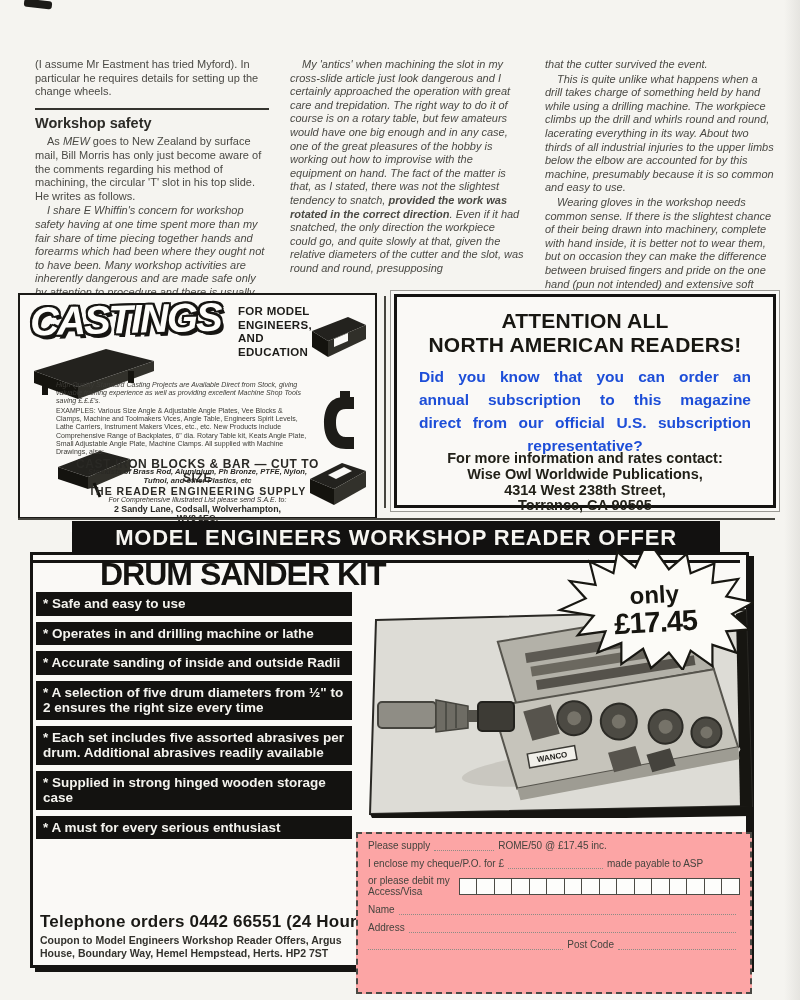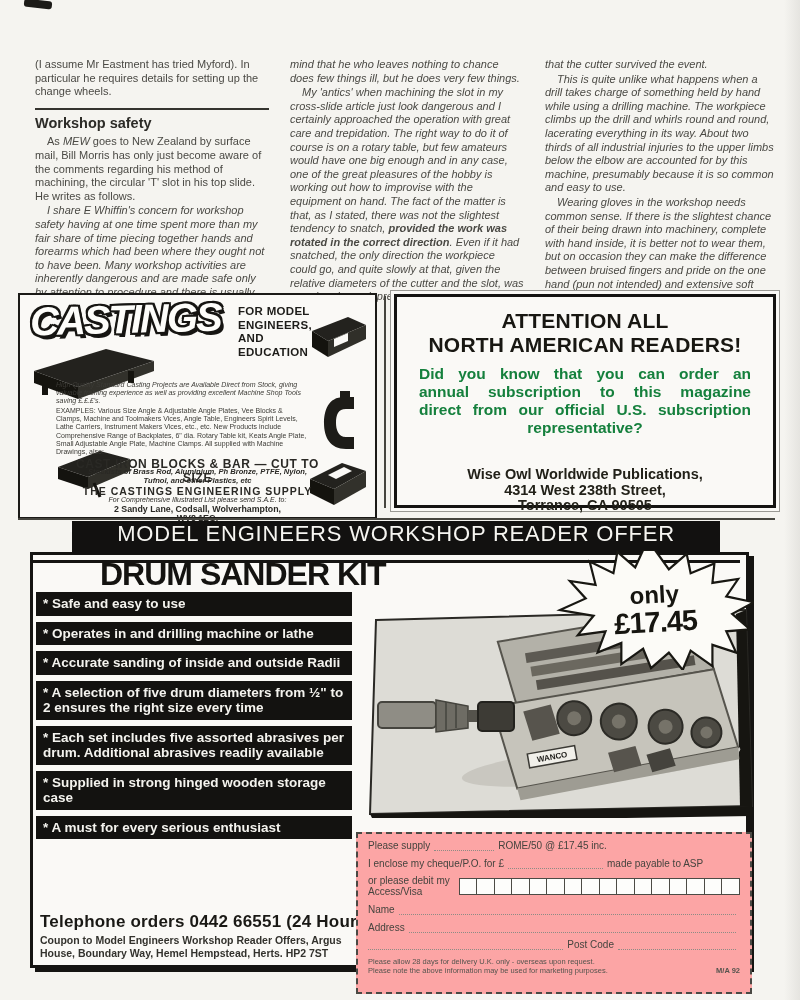--- a/index.html
+++ b/index.html
@@ -24,26 +24,26 @@
   .cast-logo{
     font-weight:bold;font-style:italic;font-size:40px;letter-spacing:-2px;color:#fdfdfa;
     text-shadow:-2px -2px 0 #161512,2px -2px 0 #161512,-2px 2px 0 #161512,2px 2px 0 #161512,0 -2px 0 #161512,0 2px 0 #161512,-2px 0 0 #161512,2px 0 0 #161512,3px 4px 0 #161512;
     transform:rotate(-1.5deg);white-space:nowrap;
   }
   .cast-tag{font-weight:bold;font-size:11.5px;line-height:13.5px;color:#1d1c19;letter-spacing:0.3px;}
   .cast-small{font-size:7px;line-height:8.2px;color:#3c3b36;}
   .cast-center{text-align:center;color:#2a2925;}
   
   .attn-h{font-weight:bold;font-size:21px;line-height:24px;text-align:center;color:#181712;letter-spacing:0.2px;}
-  .attn-body{font-weight:bold;font-size:15.5px;line-height:18px;color:#15803d;text-align:justify;text-align-last:center;word-spacing:3px;}
+  .attn-body{font-weight:bold;font-size:15.5px;line-height:23px;color:#1d4ed8;text-align:justify;text-align-last:center;word-spacing:3px;}
   .attn-contact{font-weight:bold;font-size:14.5px;line-height:18px;text-align:center;color:#222119;}
   
   .banner{
-    background:#121110;color:#f6f5f1;display:flex;justify-content:center;
-    font-weight:normal;font-size:22px;letter-spacing:0.8px;white-space:nowrap;
+    background:#121110;color:#f6f5f1;display:flex;align-items:center;justify-content:center;
+    font-weight:bold;font-size:22px;letter-spacing:0.8px;white-space:nowrap;
   }
   .offerbox{position:absolute;background:#faf9f6;border:3px solid #151412;box-shadow:5px 4px 0 #151412;}
   .offer-title{font-weight:bold;font-size:32px;letter-spacing:-1px;color:#141310;white-space:nowrap;}
   .bullets{position:absolute;display:flex;flex-direction:column;gap:6px;}
   .bar{
     background:#131210;color:#f4f3ee;font-weight:bold;font-size:13.5px;line-height:15.5px;
     padding:4px 3px 4px 7px;
   }
   .phone{font-weight:bold;font-size:17px;color:#1a1915;letter-spacing:0.2px;white-space:nowrap;}
   .coupon-addr{font-weight:bold;font-size:10.5px;line-height:13px;color:#33322d;}
@@ -78,21 +78,20 @@
 
 <div class="col" style="left:35px;">
   <p><span>(I assume Mr Eastment has tried Myford). In particular he requires details for setting up the change wheels.</span></p>
   <hr class="rule">
   <div class="subhead">Workshop safety</div>
   <p class="indent"><span>As </span><span class="ital">MEW</span><span> goes to New Zealand by surface mail, Bill Morris has only just become aware of the comments regarding his method of machining, the circular 'T' slot in his top slide. He writes as follows.</span></p>
   <p class="ital indent"><span>I share E Whiffin's concern for workshop safety having at one time spent more than my fair share of time piecing together hands and forearms which had been where they ought not to have been. Many workshop activities are inherently dangerous and are made safe only by attention to procedure and there is usually an element of compromise, bearing in</span></p>
 </div>
 
 <div class="col" style="left:290px;">
-  <p class="ital"><span>mind that he who leaves nothing to chance does few things ill, but he does very few things.</span></p>
   <p class="ital indent"><span>My 'antics' when machining the slot in my cross-slide article just look dangerous and I certainly approached the operation with great care and trepidation. The right way to do it of course is on a rotary table, but few amateurs would have one big enough and in any case, one of the great pleasures of the hobby is working out how to improvise with the equipment on hand. The fact of the matter is that, as I stated, there was not the slightest tendency to snatch, </span><b>provided the work was rotated in the correct direction</b><span>. Even if it had snatched, the only direction the workpiece could go, and quite slowly at that, given the relative diameters of the cutter and the slot, was round and round, presupposing</span></p>
 </div>
 
 <div class="col" style="left:545px;width:232px;">
   <p class="ital"><span>that the cutter survived the event.</span></p>
   <p class="ital indent"><span>This is quite unlike what happens when a drill takes charge of something held by hand while using a drilling machine. The workpiece climbs up the drill and whirls round and round, lacerating everything in its way. About two thirds of all industrial injuries to the upper limbs below the elbow are accounted for by this machine, presumably because it is so common and easy to use.</span></p>
   <p class="ital indent"><span>Wearing gloves in the workshop needs common sense. If there is the slightest chance of their being drawn into machinery, complete with hand inside, it is better not to wear them, but on occasion they can make the difference between bruised fingers and pride on the one hand (pun not intended) and extensive soft tissue injuries on the other.</span></p>
 </div>
 
 <div class="adbox" style="left:18px;top:293px;width:355px;height:222px;">
@@ -135,34 +134,35 @@
 
   <div class="abs cast-small" style="left:36px;top:86px;width:252px;font-style:italic;">
     <span>High Quality Standard Casting Projects are Available Direct from Stock, giving valuable training experience as well as providing excellent Machine Shop Tools saving £.£.£'s.</span>
   </div>
   <div class="abs cast-small" style="left:36px;top:112px;width:252px;">
     <span>EXAMPLES: Various Size Angle &amp; Adjustable Angle Plates, Vee Blocks &amp; Clamps, Machine and Toolmakers Vices, Angle Table, Engineers Spirit Levels, Lathe Carriers, Instrument Makers Vices, etc., etc. New Products include Comprehensive Range of Backplates, 6" dia. Rotary Table kit, Keats Angle Plate, Small Adjustable Angle Plate, Machine Clamps. All supplied with Machine Drawings, also:</span>
   </div>
 
   <div class="abs cast-center" style="left:50px;top:162px;width:255px;font-weight:bold;font-size:12px;letter-spacing:0.6px;">CAST IRON BLOCKS &amp; BAR — CUT TO SIZE</div>
   <div class="abs cast-center" style="left:60px;top:173px;width:235px;font-style:italic;font-weight:bold;font-size:7.6px;line-height:8.6px;">Stockists of Brass Rod, Aluminium, Ph Bronze, PTFE, Nylon, Tufnol, and other Plastics, etc</div>
-  <div class="abs cast-center" style="left:50px;top:190px;width:255px;font-weight:bold;font-size:10.5px;letter-spacing:1px;">THE CASTINGS ENGINEERING SUPPLY</div>
+  <div class="abs cast-center" style="left:50px;top:190px;width:255px;font-weight:bold;font-size:10.5px;letter-spacing:1px;">THE READER ENGINEERING SUPPLY</div>
   <div class="abs cast-center" style="left:60px;top:201px;width:235px;font-style:italic;font-size:7px;">For Comprehensive Illustrated List please send S.A.E. to:</div>
   <div class="abs cast-center" style="left:50px;top:209px;width:255px;font-weight:bold;font-size:8.8px;">2 Sandy Lane, Codsall, Wolverhampton,</div>
   <div class="abs cast-center" style="left:50px;top:218px;width:255px;font-weight:bold;font-size:8.8px;">WV8 1EG.</div>
 
   <div class="abs cast-center" style="left:50px;top:227px;width:255px;font-weight:bold;font-size:8.8px;background:#faf9f6;">Tel: (09074) 2284</div>
 </div>
 
 <div class="divline" style="left:384px;top:296px;width:2px;height:212px;"></div>
 
 <div class="adbox attn" style="left:394px;top:294px;width:376px;height:208px;">
   <div class="abs attn-h" style="left:10px;top:12px;width:356px;">ATTENTION ALL</div>
   <div class="abs attn-h" style="left:10px;top:36px;width:356px;">NORTH AMERICAN READERS!</div>
   <div class="abs attn-body" style="left:22px;top:68px;width:332px;">Did you know that you can order an annual subscription to this magazine direct from our official U.S. subscription representative?</div>
+  <div class="abs attn-contact" style="left:10px;top:152px;width:356px;">For more information and rates contact:</div>
   <div class="abs attn-contact" style="left:10px;top:168px;width:356px;">Wise Owl Worldwide Publications,</div>
   <div class="abs attn-contact" style="left:10px;top:184px;width:356px;">4314 West 238th Street,</div>
   <div class="abs attn-contact" style="left:10px;top:199px;width:356px;">Torrance, CA 90505</div>
 </div>
 
 <div class="divline" style="left:18px;top:518px;width:757px;height:2px;"></div>
 
 <div class="banner abs" style="left:72px;top:521px;width:648px;height:33px;z-index:5;">
   <span>MODEL ENGINEERS WORKSHOP READER OFFER</span>
 </div>
@@ -272,20 +272,13 @@
   </div>
   <div class="crow">
     <span class="lbl">Address</span>
     <span class="dots"></span>
   </div>
   <div class="crow">
     <span class="dots" style="margin-left:0;"></span>
     <span class="lbl">Post Code</span>
     <span class="dots fix110"></span>
   </div>
-  <div class="cnotes">
-    <div>
-      <div>Please allow 28 days for delivery U.K. only - overseas upon request.</div>
-      <div>Please note the above information may be used for marketing purposes.</div>
-    </div>
-    <div style="font-weight:bold;">M/A 92</div>
-  </div>
 </div>
 
 </body></html>

